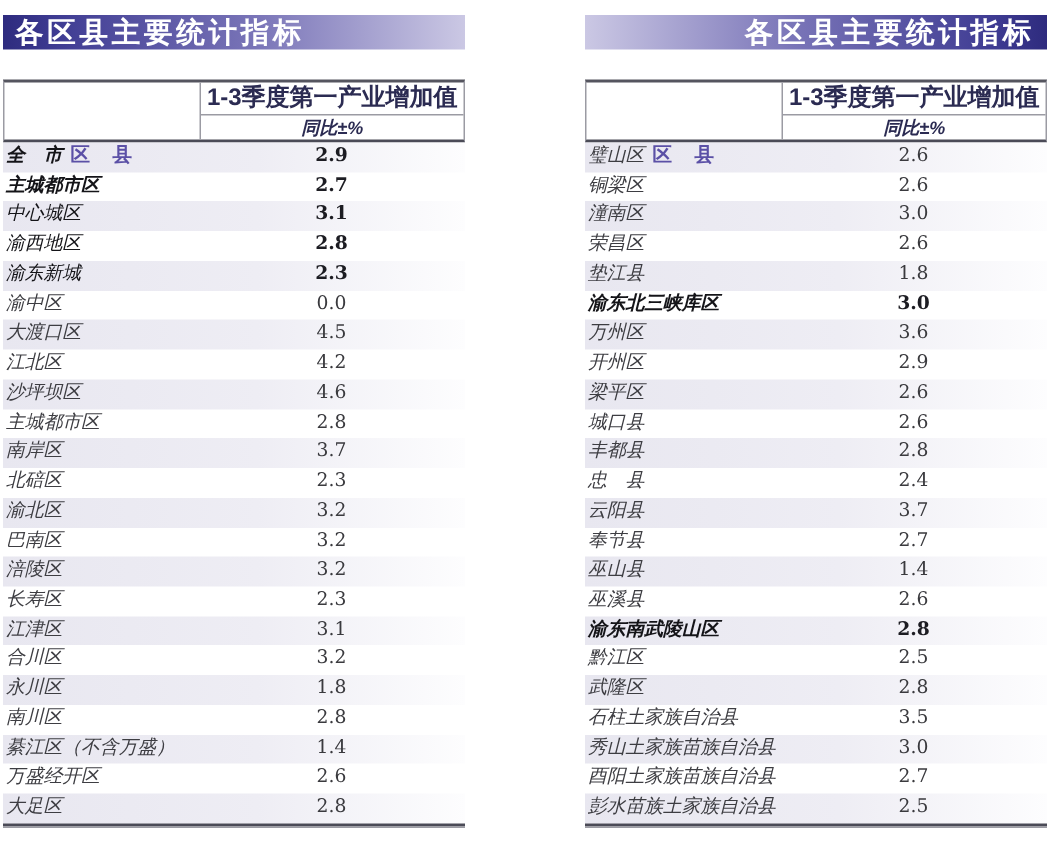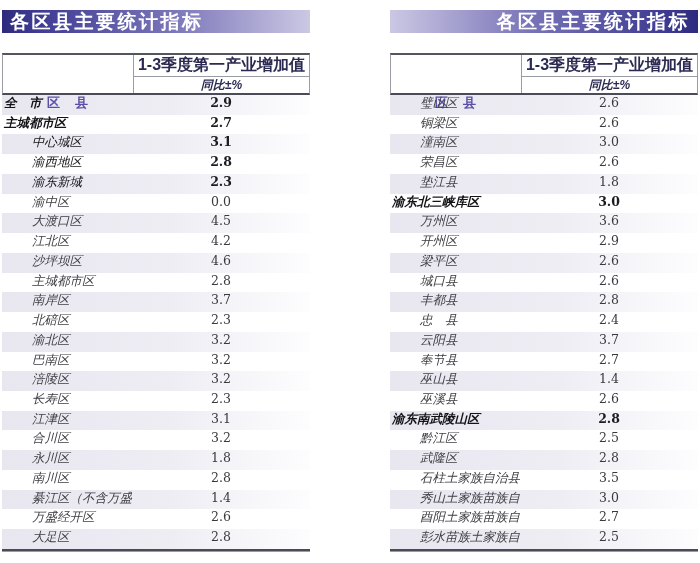--- a/index.html
+++ b/index.html
@@ -21,21 +21,21 @@
     color:#5b50a6; font-weight:bold; font-size:13px; letter-spacing:1px;margin-top:48px; }
   .th-value { flex:1; border-left:1px solid #9b9ba3; display:flex; flex-direction:column; }
   .th-value .l1 { flex:1; display:flex; align-items:center; justify-content:center;
     border-bottom:1px solid #9b9ba3; font-weight:bold; font-size:16px; color:#2b2b52; }
   .th-value .l2 { flex:1; display:flex; align-items:center; justify-content:center;
     font-weight:bold; font-size:12px; color:#2b2b52;font-style:italic; }
 
   .tbody { }
   .row { display:flex; align-items:flex-start; height:19.74px; font-size:12.5px; }
   .row.shaded { background:linear-gradient(90deg,#e8e7f0 0%,#eeedf4 55%,#fdfdfe 100%); }
-  .cell-name { width:130px; padding-left:30px; color:#3d3d42; font-style:italic;
+  .cell-name { width:130px; padding-left:2px; color:#3d3d42; font-style:italic;
     white-space:nowrap; overflow:hidden; }
   .cell-value { flex:1; text-align:center; font-family:"DejaVu Serif", serif;
     font-size:12.5px; color:#3a3a3e; }
   .row.total .cell-name, .row.group .cell-name { padding-left:2px; font-weight:bold; color:#141418; }
   .row.subgroup .cell-name { font-weight:normal; color:#141418; }
   .row.total .cell-value, .row.group .cell-value, .row.subgroup .cell-value { font-weight:bold; color:#1c1c22; }
 
   .tfoot { border-top:2px solid #4b4b57; height:3px; border-bottom:1px solid #9b9ba3; }
 </style>
 </head>

